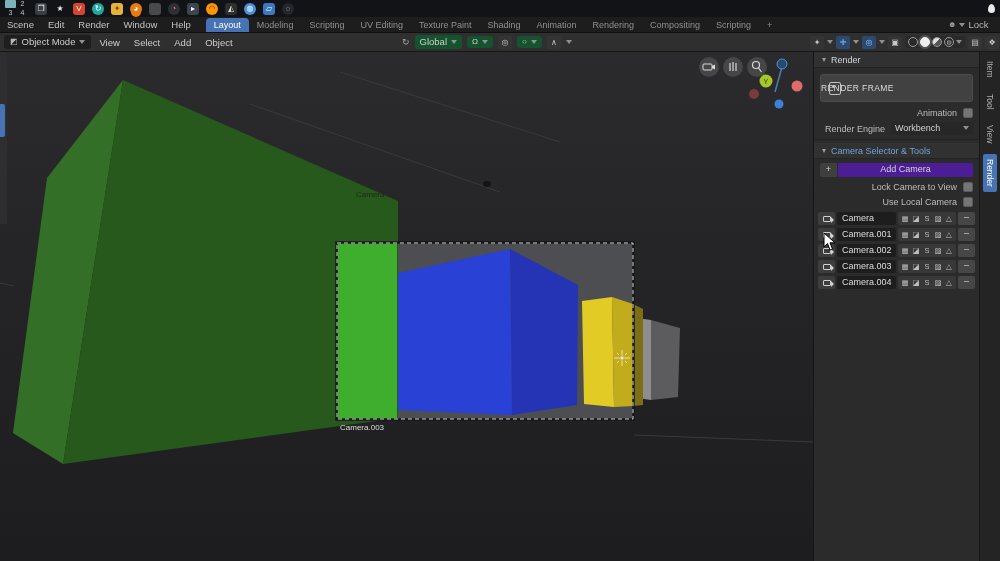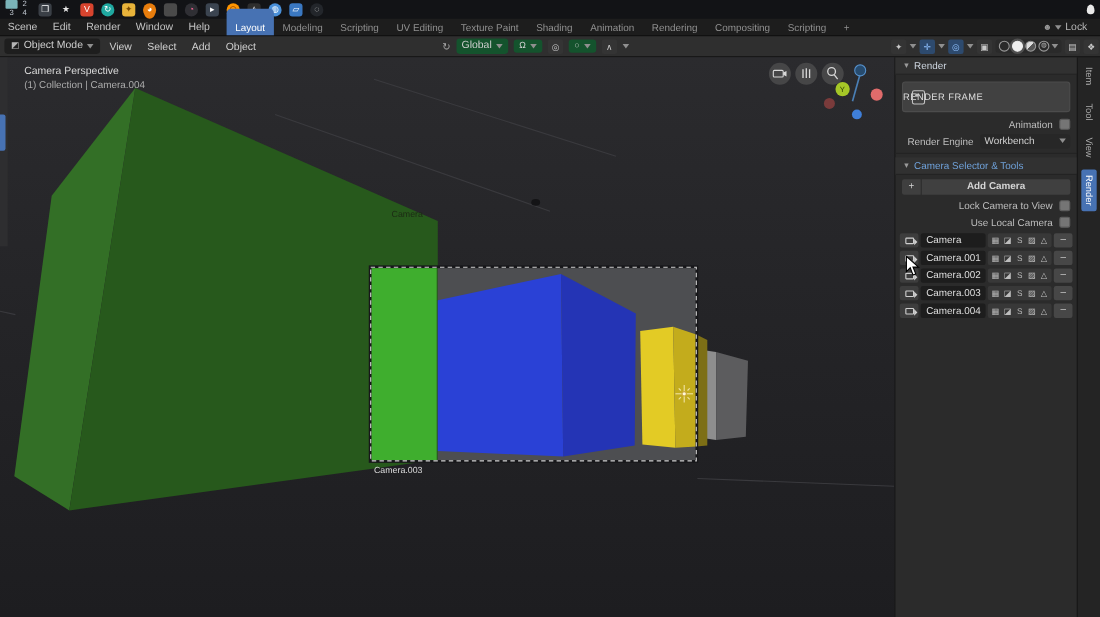--- a/index.html
+++ b/index.html
@@ -12,21 +12,21 @@
   .ws-cell { font-size:7px; line-height:8px; color:#bfc6cf; text-align:center; }
   .ws-active { background:#7ab3b8; border-radius:1px; }
   .appicon { width:12px; height:12px; border-radius:3px; font-size:8px; line-height:12px; text-align:center; color:#fff; flex:0 0 auto; }
   .app-active { box-shadow:0 3px 0 -1px #e87d0d; }
   .tray { margin-left:auto; width:7px; height:9px; background:#e9e9e9; border-radius:50% 50% 46% 46% / 62% 62% 38% 38%; }
 
   
   .topbar { height:16px; background:#1d1d1d; display:flex; align-items:center; font-size:9.5px; color:#c4c4c4; border-bottom:1px solid #101010; }
   .menu-item { padding:0 7px; }
   .tabs { display:flex; align-items:flex-end; margin-left:8px; height:100%; }
-  .tab { padding:12px 8px 2px; font-size:9px; color:#909090; border-radius:4px 4px 0 0; white-space:nowrap; }
+  .tab { padding:2px 8px 2px; font-size:9px; color:#909090; border-radius:4px 4px 0 0; white-space:nowrap; }
   .tab.active { background:#4772b3; color:#fff; }
   .scene-sel { margin-left:auto; display:flex; align-items:center; gap:3px; width:52px; overflow:hidden; color:#b5b5b5; }
   .caret { width:0; height:0; border-left:3px solid transparent; border-right:3px solid transparent; border-top:4px solid #8f8f8f; display:inline-block; }
 
   
   .vpheader { height:19px; background:#2f2f2f; position:relative; display:flex; align-items:center; font-size:9.5px; color:#cfcfcf; border-bottom:1px solid #171717; }
   .vph-left { display:flex; align-items:center; gap:2px; padding-left:4px; }
   .mode-dd { display:flex; align-items:center; gap:4px; background:#1e1e1e; border-radius:3px; padding:1px 6px 2px; }
   .vph-menu { padding:0 6px; }
   .vp-center { position:absolute; left:402px; top:0; height:100%; display:flex; align-items:center; gap:5px; }
@@ -60,21 +60,21 @@
   .s-row { height:15px; display:flex; align-items:center; padding:0 6px; margin-top:1px; }
   .s-row .lbl { flex:1; text-align:right; margin-right:6px; color:#bdbdbd; }
   .checkbox { width:10px; height:10px; background:#757575; border-radius:2px; border:1px solid #5c5c5c; flex:0 0 auto; }
   .dd2 { display:flex; align-items:center; background:#272727; border-radius:3px; padding:1px 4px 2px; gap:3px; }
   .dd2 .val { color:#d2d2d2; }
   .lock { position:relative; width:8px; height:6px; background:#9c9c9c; border-radius:1px; margin-left:4px; }
   .lock::before { content:''; position:absolute; left:1.5px; top:-4px; width:5px; height:4px; border:1px solid #9c9c9c; border-bottom:none; border-radius:3px 3px 0 0; }
   .divider { height:4px; border-bottom:1px solid #232323; margin-bottom:3px; }
   .addcam { display:flex; gap:1px; margin:4px 6px 3px; height:14px; }
   .addcam .plus { width:17px; background:#3f3f3f; border-radius:2px 0 0 2px; text-align:center; line-height:13px; color:#d5d5d5; }
-  .addcam .label { flex:1; background:#404040; border-radius:0 2px 2px 0; text-align:center; line-height:13px; color:#d5d5d5;font-weight:bold; }
+  .addcam .label { flex:1; background:#4c1d95; border-radius:0 2px 2px 0; text-align:center; line-height:13px; color:#d5d5d5; }
   .cam-row { display:flex; align-items:center; gap:2px; margin:3px 4px 0; height:13px; }
   .cam-btn { width:17px; height:13px; background:#3d3d3d; border-radius:2px; display:flex; align-items:center; justify-content:center; }
   .cam-glyph { width:8px; height:6px; border:1px solid #cfcfcf; border-radius:1px; position:relative; }
   .cam-glyph::after { content:''; position:absolute; right:-4px; top:0; border-left:3px solid #cfcfcf; border-top:3px solid transparent; border-bottom:3px solid transparent; }
   .cam-name { flex:1; background:#1d1d1d; border-radius:2px; height:13px; line-height:13px; padding-left:5px; color:#dedede; }
   .cam-icons { display:flex; align-items:center; gap:1px; background:#383838; border-radius:2px; height:13px; padding:0 2px; }
   .ci { width:10px; font-size:7.5px; color:#bdbdbd; text-align:center; line-height:13px; }
   .minus-btn { width:17px; height:13px; background:#474747; border-radius:2px; color:#d0d0d0; text-align:center; line-height:11px; font-size:9px; }
 
   
@@ -258,24 +258,20 @@
         <line x1="775" y1="40" x2="782" y2="15" stroke="#4a7fb5" stroke-width="1.5"></line>
         <circle cx="782" cy="12" r="5" fill="#274b6e" stroke="#5590cc"></circle>
         <circle cx="754" cy="42" r="5" fill="#7a3b3b"></circle>
         <circle cx="797" cy="34" r="5.5" fill="#e06b6b"></circle>
         <circle cx="766" cy="29" r="6.5" fill="#a5c727"></circle>
         <text x="763.5" y="32" font-size="7" fill="#2c3a08">Y</text>
         <circle cx="779" cy="52" r="4.5" fill="#3f7fd9"></circle>
       </g>
     </svg>
 
-    <div class="vp-overlay">
-      <div class="l1">Camera Perspective</div>
-      <div class="l2">(1) Collection | Camera.004</div>
-    </div>
   </div>
 
   <div class="sidebar">
     <div class="panel-header">
       <span class="arrow">▾</span>
       <span>Render</span>
     </div>
     <div class="rf-btn">
       <span class="rf-icon"></span>
       <span>RENDER FRAME</span>

